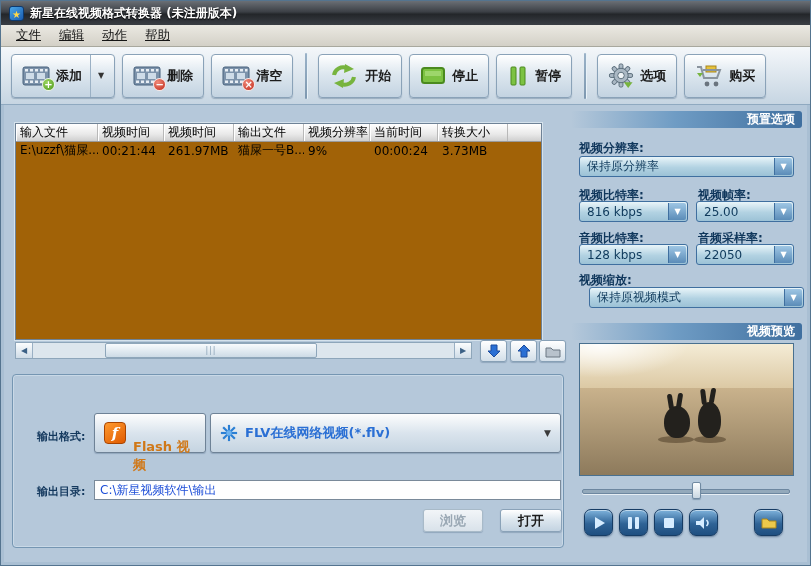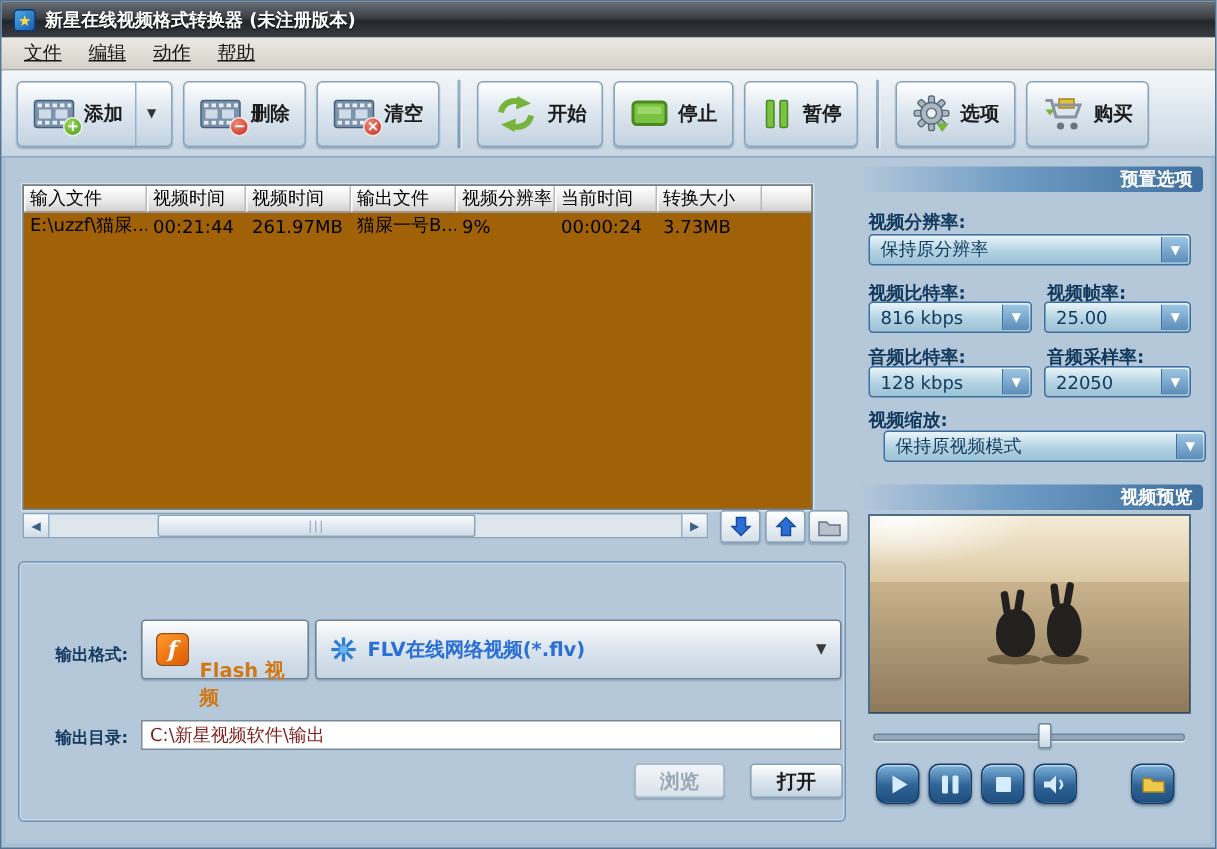--- a/index.html
+++ b/index.html
@@ -76,21 +76,21 @@
     background:linear-gradient(#fdfdfd,#dae4ed 50%,#c5d4e1); display:flex; align-items:center;
     gap:7px; padding:0 9px; cursor:pointer; box-shadow:0 1px 1px rgba(60,90,120,.3); }
   .f-logo { width:22px; height:22px; border-radius:4px; flex:0 0 22px;
     background:linear-gradient(145deg,#ff9a2e,#e05a00); color:#fff; font-weight:bold; font-size:15px;
     font-style:italic; display:flex; align-items:center; justify-content:center;
     font-family:"DejaVu Serif", serif; border:1px solid #a84400; }
   .fmt1-text { color:#d07818; font-size:13px; font-weight:bold;margin-top:46px; }
   .fmt2-text { color:#2a6fd4; font-size:13px; font-weight:bold; }
   .combo-caret { margin-left:auto; color:#3a3a3a; font-size:9px; }
   .dir-input { position:absolute; left:93px; top:479px; width:467px; height:20px;
-    border:1px solid #7a8a9a; background:#fff; font-size:12px; padding:0 5px; color:#7f1d1d;
+    border:1px solid #7a8a9a; background:#fff; font-size:12px; padding:0 5px; color:#1d4ed8;
     font-family:"DejaVu Sans", sans-serif; }
   .btn { position:absolute; height:23px; border:1px solid #8aa2b8; border-radius:3px;
     background:linear-gradient(#ffffff,#dde7ef 45%,#c3d3e1); font-size:13px; font-weight:bold;
     color:#1c1c1c; display:flex; align-items:center; justify-content:center; cursor:pointer;
     box-shadow:0 1px 1px rgba(60,90,120,.3); }
   .btn.disabled { color:#9aa8b4; background:linear-gradient(#f2f5f8,#d9e2ea);
     border-color:#a8bac8; cursor:default; }
 
   
   .sec-header { position:absolute; left:570px; width:231px; height:17px; display:flex;

